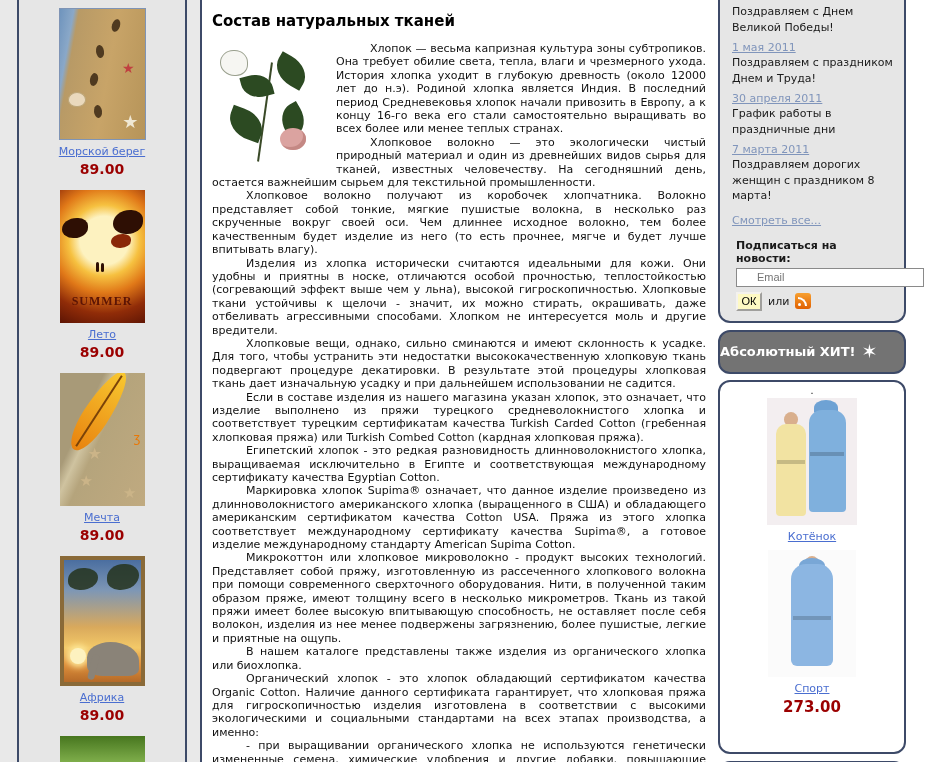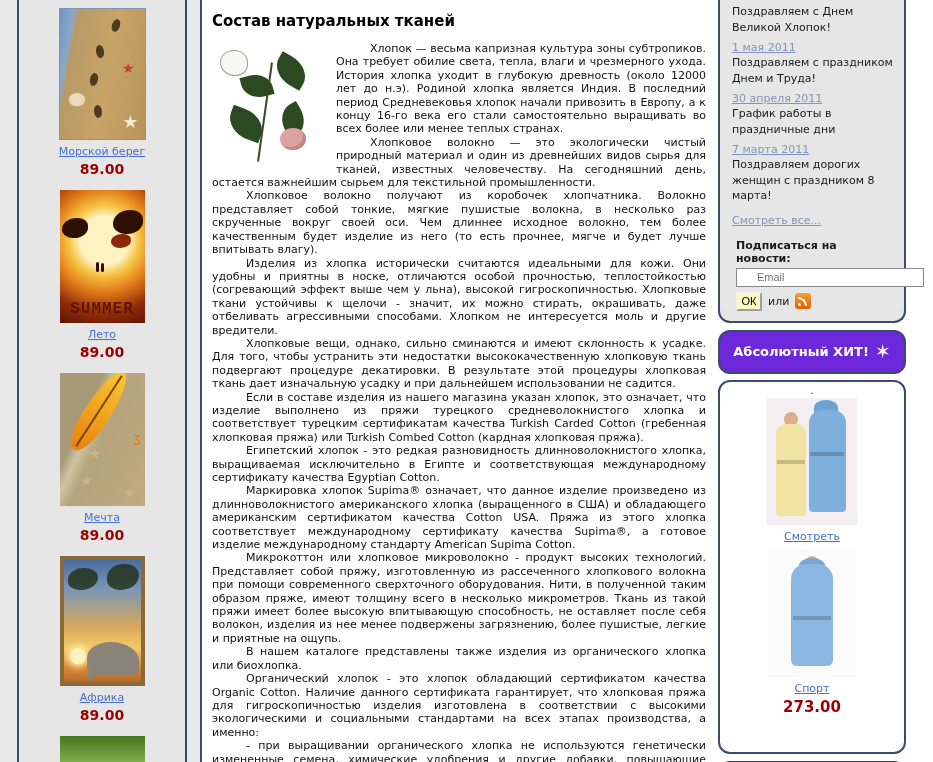--- a/index.html
+++ b/index.html
@@ -25,22 +25,22 @@
   .art-beach{border:1px solid #7f94b5;
     background:linear-gradient(100deg,#6f94bd 0%,#8aa8c8 13%,#b89a66 18%,#c8a468 55%,#b69459 100%);}
   .fp{position:absolute;width:8px;height:13px;background:#4f3a20;border-radius:50%;}
   .star{position:absolute;font-size:14px;line-height:14px;}
   .shell{position:absolute;width:16px;height:13px;background:#ead9bd;border-radius:50% 50% 45% 45%;border:1px solid #bda678;}
 
   
   .art-summer{background:radial-gradient(circle at 52% 38%,#fdf2c0 0 26%,#f6c140 38%,#e07818 56%,#902c08 78%,#5c1404 100%);}
   .palm{position:absolute;background:#2e0f04;border-radius:60% 40% 55% 45%;}
   .couple{position:absolute;width:3px;height:10px;background:#2e0f04;border-radius:2px;}
-  .summer-word{position:absolute;bottom:5px;width:100%;text-align:center;
-    font-family:Liberation Mono, monospace;font-weight:bold;font-size:16px;color:#5c1404;letter-spacing:1px;}
+  .summer-word{position:absolute;bottom:14px;width:100%;text-align:center;
+    font-family:Liberation Serif, serif;font-weight:bold;font-size:12px;color:#5c1404;letter-spacing:1px;}
 
   
   .art-dream{background:linear-gradient(115deg,#a89a78 0 30%,#cfc3a0 38%,#b5a47c 48%,#c0aa80 100%);}
   .board{position:absolute;left:26px;top:-8px;width:26px;height:92px;background:linear-gradient(#f8c830,#e8820f);
     border-radius:50%/58% 58% 42% 42%;transform:rotate(33deg);}
   .board span{position:absolute;left:12px;top:4px;width:2px;height:84px;background:#7a4208;}
 
   
   .art-africa{border:4px solid #8a6a38;width:77px !important;height:122px !important;
     background:linear-gradient(#4a6ea0 0%,#7e97b5 25%,#d9a95c 55%,#f3c968 72%,#e0913c 85%,#b56a28 100%);}
@@ -72,22 +72,22 @@
   .news-text{line-height:15.5px;margin:1px 0 6px 0;}
   .see-all{display:inline-block;margin:4px 0 10px 0;color:#8095bb;text-decoration:underline;font-size:11px;cursor:pointer;}
   .sub-label{margin:2px 0 3px 4px;font-weight:bold;}
   .email-input{width:146px;height:15px;border:1px solid #8a8a8a;font-size:11px;padding:1px 20px;color:#aaa;margin-left:4px;}
   .ok-row{display:flex;align-items:center;gap:6px;margin:5px 0 0 4px;}
   .ok-btn{width:26px;height:19px;background:#fef9c3;border:2px outset #f4f2ee;font-size:11px;line-height:13px;cursor:pointer;padding:0;}
   .rss{position:relative;width:16px;height:16px;border-radius:3px;background:linear-gradient(#f8a030,#e06000);display:inline-block;cursor:pointer;}
   .rss::before{content:"";position:absolute;left:3px;bottom:3px;width:3px;height:3px;background:#fff;border-radius:50%;}
   .rss .arc{position:absolute;left:3px;bottom:3px;width:7px;height:7px;border:2px solid #fff;border-bottom:none;border-left:none;border-radius:0 100% 0 0;}
 
-  .pink-banner{margin-top:7px;height:40px;background:#6d28d9;border:2px solid #3d4a68;border-radius:12px;
-    display:flex;align-items:center;justify-content:center;gap:6px;color:#fff;font-weight:bold;font-size:13px;}
+  .pink-banner{margin-top:7px;height:40px;background:#737373;border:2px solid #3d4a68;border-radius:12px;
+    display:flex;align-items:center;gap:6px;color:#fff;font-weight:bold;font-size:13px;}
   .pink-banner .bstar{font-size:19px;line-height:19px;}
   .bottom-banner{height:60px;align-items:flex-start;padding-top:0;}
 
   .featured-box{margin-top:6px;height:368px;background:#fff;border:2px solid #3d4a68;border-radius:12px;
     text-align:center;padding-top:2px;overflow:hidden;}
   .tiny-dot{font-size:11px;color:#333;height:14px;line-height:14px;}
   .f-item{margin-bottom:6px;}
   .f-img{margin:0 auto;position:relative;overflow:hidden;}
   .art-robes{width:90px;height:127px;background:#f3eef0;}
   .robe-y{position:absolute;left:9px;top:26px;width:30px;height:92px;background:#f2e3a2;border-radius:10px 10px 4px 4px;}
@@ -191,21 +191,21 @@
 
     </div>
   </div>
 
   <div id="right-col">
 
     <div class="news-box">
       <div class="clipped">
         <a class="news-date">9 мая 2011</a>
       </div>
-      <div class="news-text">Поздравляем с Днем Великой Хлопок!</div>
+      <div class="news-text">Поздравляем с Днем Великой Победы!</div>
 
       <a class="news-date">1 мая 2011</a>
       <div class="news-text">Поздравляем с праздником Днем и Труда!</div>
 
       <a class="news-date">30 апреля 2011</a>
       <div class="news-text">График работы в праздничные дни</div>
 
       <a class="news-date">7 марта 2011</a>
       <div class="news-text">Поздравляем дорогих женщин с праздником 8 марта!</div>
 
@@ -233,21 +233,21 @@
       <div class="f-item">
         <div class="f-img art-robes">
           <div class="head" style="left:17px;top:14px"></div>
           <div class="head" style="left:53px;top:6px;background:#caa184"></div>
           <div class="hood" style="left:47px;top:2px;width:24px;background:#6ea2d4"></div>
           <div class="robe-y"></div>
           <div class="robe-b"></div>
           <div class="belt" style="left:10px;top:62px;width:28px"></div>
           <div class="belt" style="left:43px;top:54px;width:34px"></div>
         </div>
-        <a class="p-name">Смотреть</a>
+        <a class="p-name">Котёнок</a>
       </div>
 
       <div class="f-item">
         <div class="f-img art-sport">
           <div class="head" style="left:37px;top:6px"></div>
           <div class="hood"></div>
           <div class="robe-s"></div>
           <div class="belt" style="left:25px;top:66px;width:38px"></div>
         </div>
         <a class="p-name">Спорт</a>

